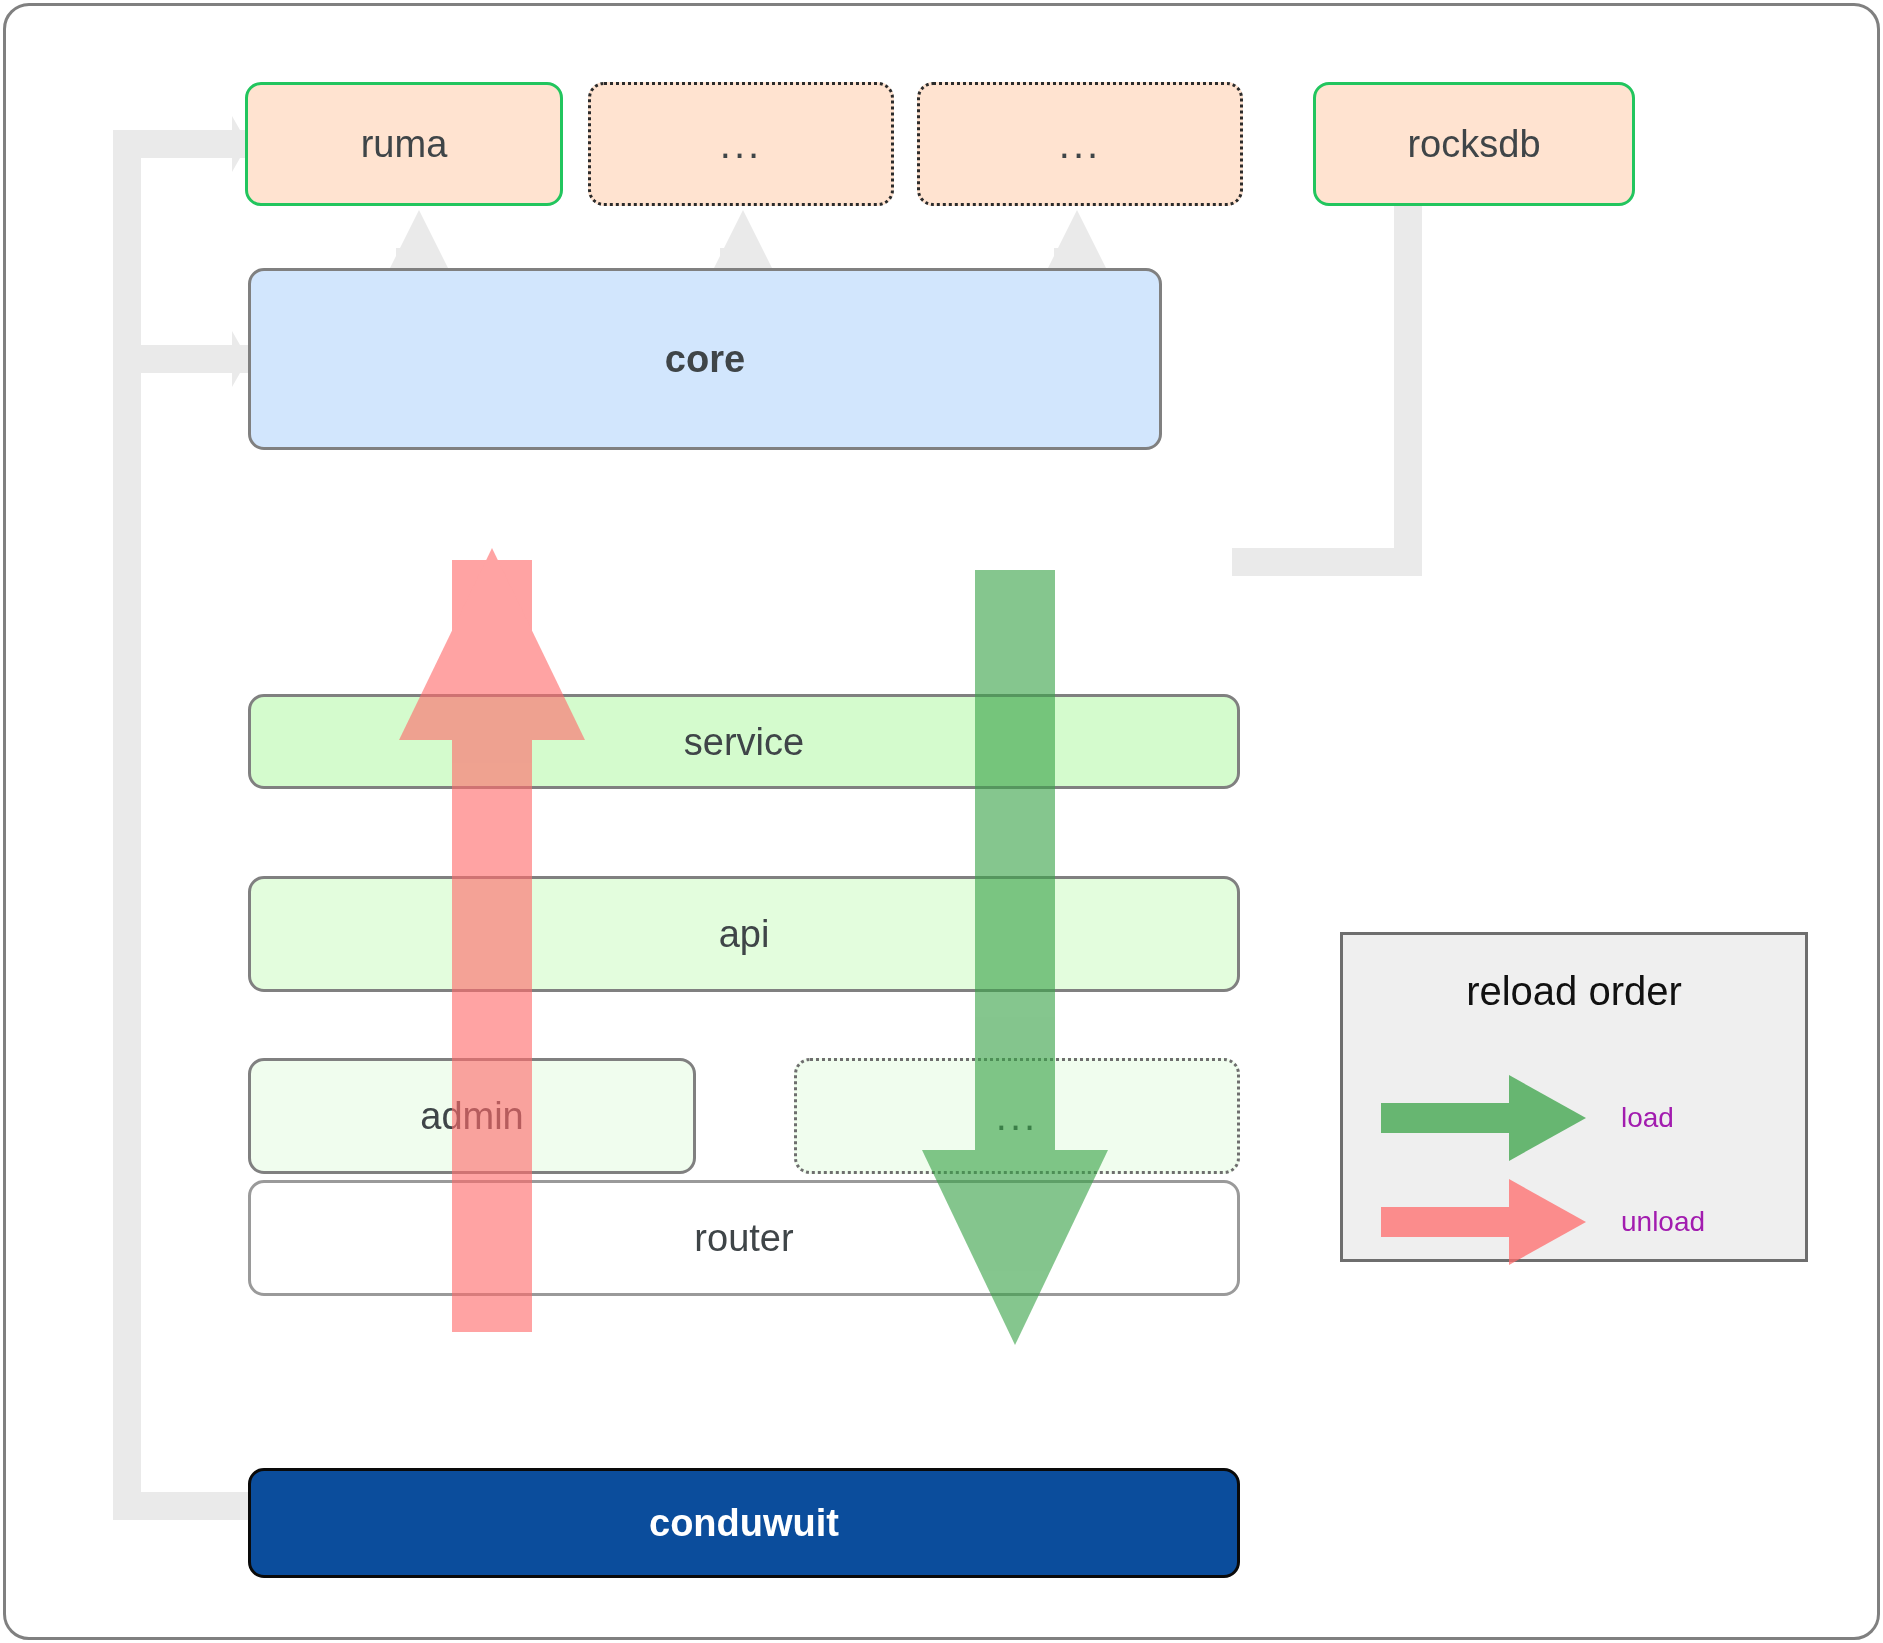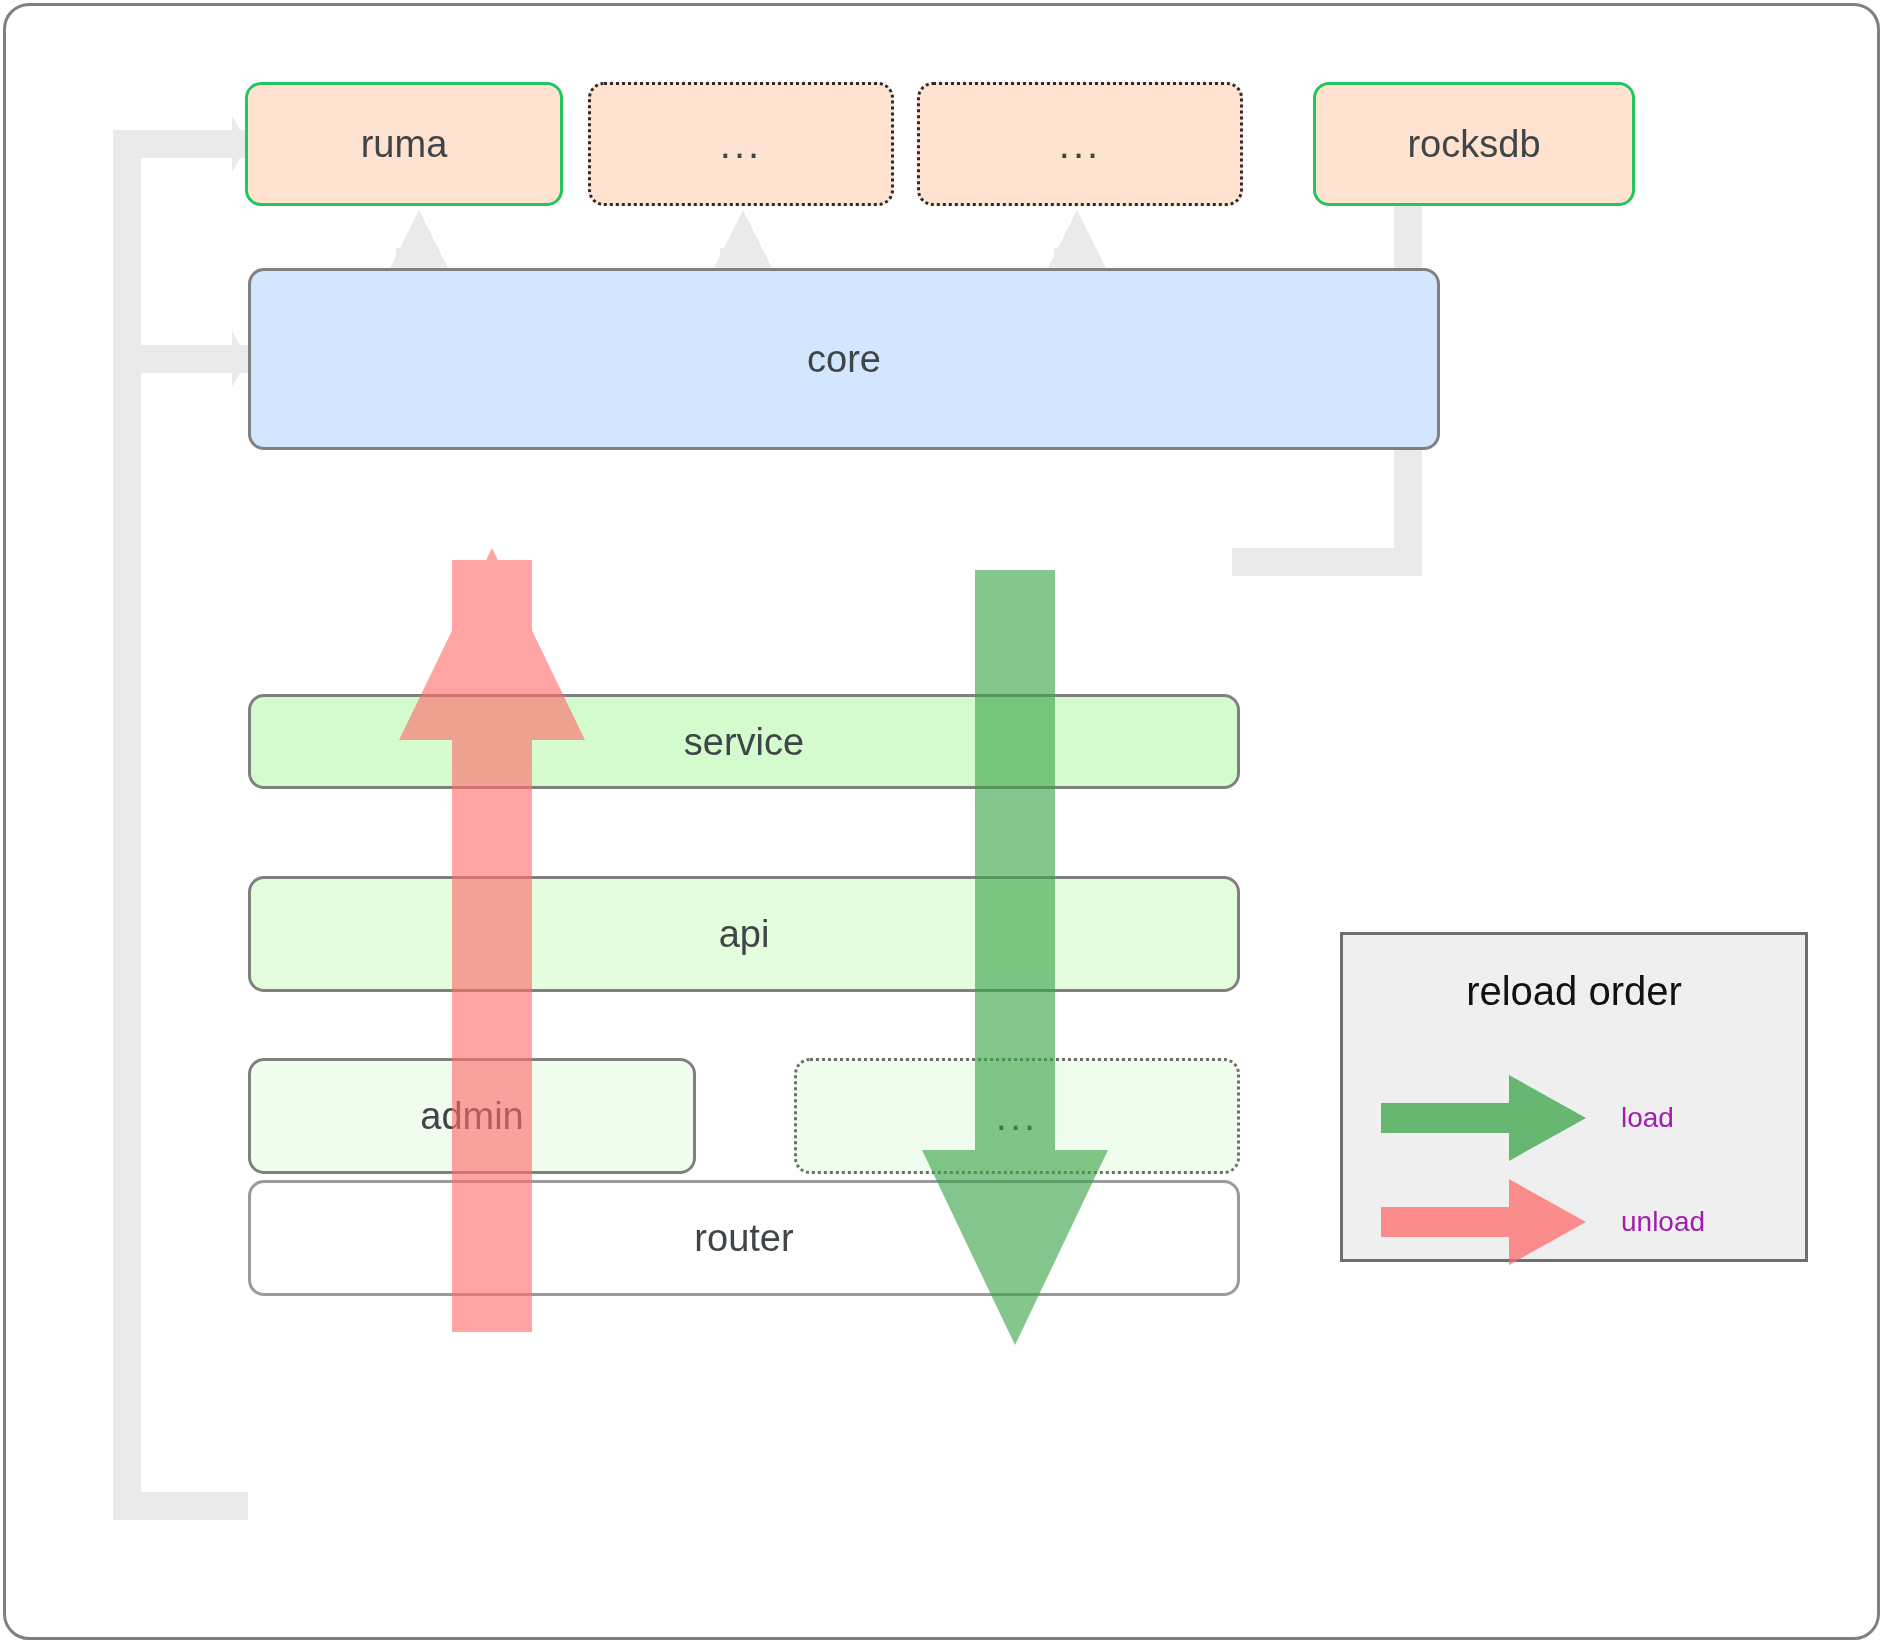--- a/index.html
+++ b/index.html
@@ -175,21 +175,21 @@
   </div>
 
   <div class="node dep dotted" style="left:917px; top:82px; width:326px;">
     <span class="node-label dots">...</span>
   </div>
 
   <div class="node dep" style="left:1313px; top:82px; width:322px;">
     <span class="node-label">rocksdb</span>
   </div>
 
-  <div class="node core" style="left:248px; top:268px; width:1192px; height:182px;">
+  <div class="node core" style="left:248px; top:268px; width:914px; height:182px;font-weight:bold;">
     <span class="node-label">core</span>
   </div>
 
 
   <div class="node layer service" style="left:248px; top:694px; width:992px; height:95px;">
     <span class="node-label">service</span>
   </div>
 
   <div class="node layer api" style="left:248px; top:876px; width:992px; height:116px;">
     <span class="node-label">api</span>
@@ -200,20 +200,23 @@
   </div>
 
   <div class="node layer ellipsis" style="left:794px; top:1058px; width:446px; height:116px;">
     <span class="node-label dots">...</span>
   </div>
 
   <div class="node layer router" style="left:248px; top:1180px; width:992px; height:116px;">
     <span class="node-label">router</span>
   </div>
 
+  <div class="node app" style="left:248px; top:1468px; width:992px; height:110px;">
+    <span class="node-label">conduwuit</span>
+  </div>
 
   <svg class="overlay over" viewBox="0 0 1883 1643" preserveAspectRatio="none" aria-hidden="true">
 
     <g opacity="0.62">
       <rect x="452" y="560" width="80" height="772" fill="#ff6b6b"></rect>
       <polygon points="492,548 585,740 399,740" fill="#ff6b6b"></polygon>
     </g>
 
     <g opacity="0.62">
       <rect x="975" y="570" width="80" height="690" fill="#3aa348"></rect>

